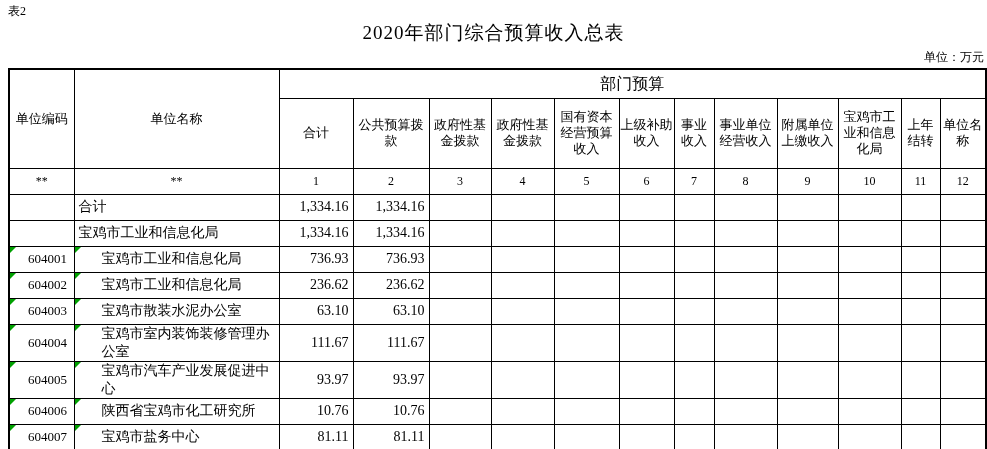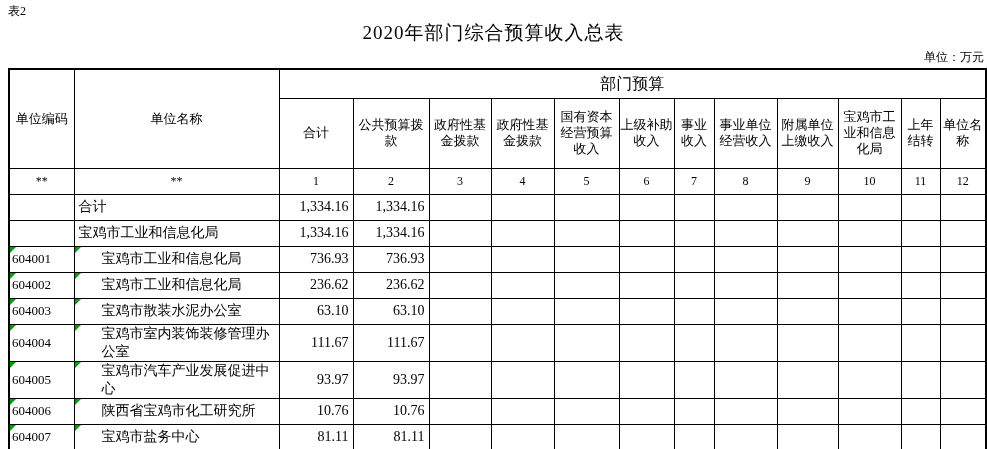--- a/index.html
+++ b/index.html
@@ -22,21 +22,21 @@
     vertical-align:middle; background:#fff;
   }
   .budget thead th { font-size:13px; text-align:center; line-height:1.25; padding:1px; }
   tr.row-group { height:29px; }
   tr.row-group th.group { font-size:16px; }
   tr.row-sub { height:70px; }
   tr.row-idx { height:26px; }
   tr.row-idx th { font-size:12px; }
   tbody tr { height:26px; }
   tbody td { font-size:14px; }
-  td.code { text-align:left; padding-left:2px; position:relative; font-size:13px; }
+  td.code { text-align:left; padding-left:18px; position:relative; font-size:13px; }
   td.name { text-align:left; padding-left:4px; position:relative; }
   td.name.indent { padding-left:27px; }
   td.val { text-align:right; padding-right:4px; }
   .flag-icon {
     position:absolute; left:0; top:0; width:0; height:0;
     border-top:6px solid #00a000; border-right:6px solid transparent;
   }
 </style>
 </head>
 <body>

